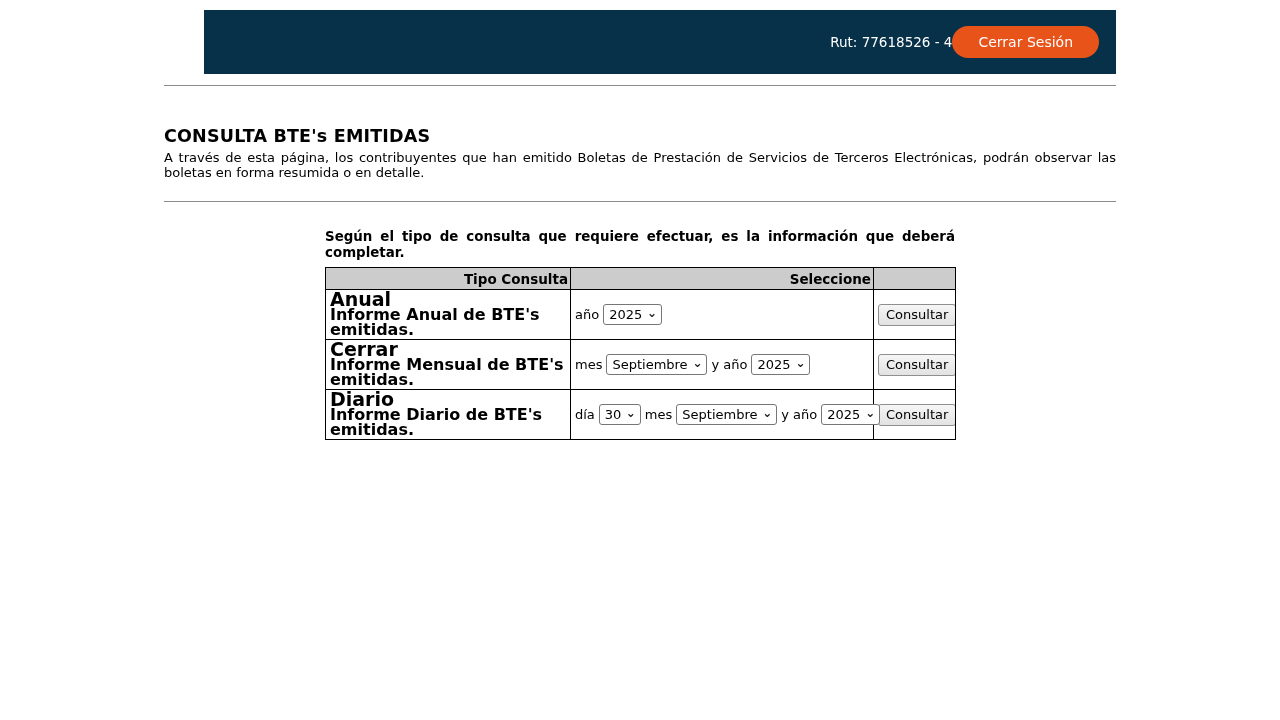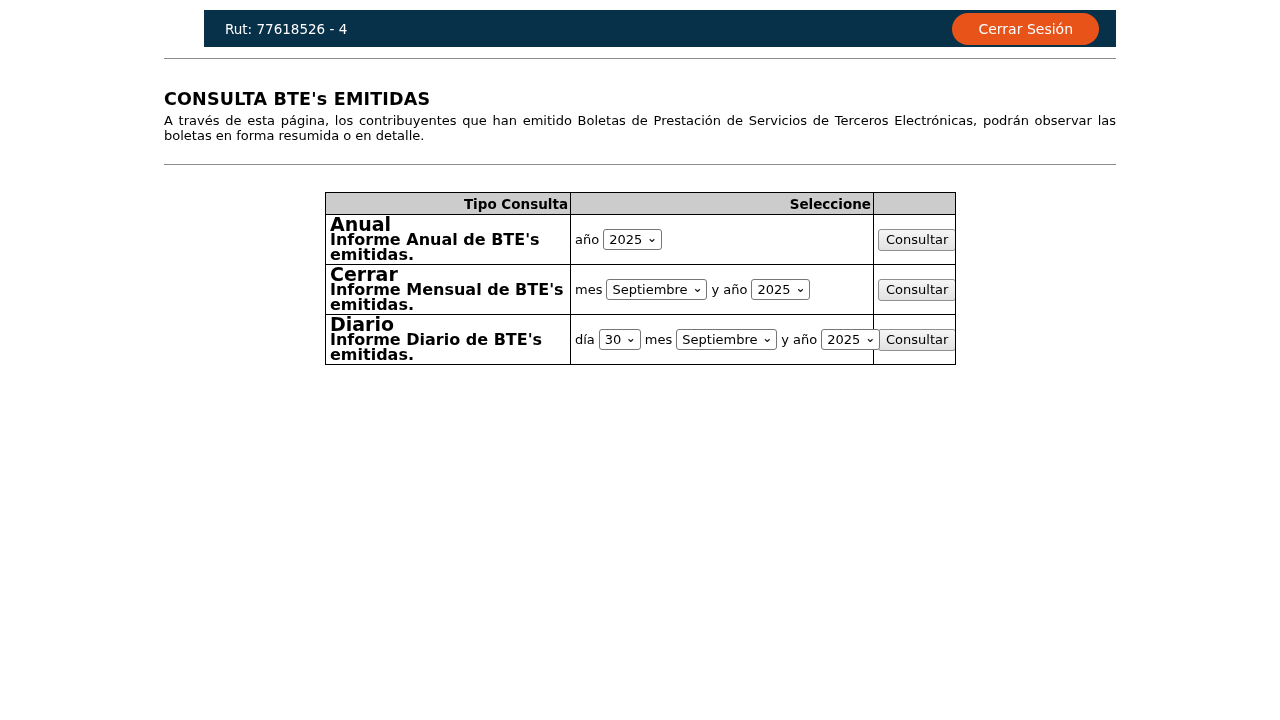--- a/index.html
+++ b/index.html
@@ -14,21 +14,21 @@
   body{
     font-family:"DejaVu Sans","Liberation Sans",sans-serif;
     color:#000;
     width:1280px;height:720px;overflow:hidden;
   }
   .container{width:952px;margin:0 auto;padding-top:10px;}
 
   
   .topbar{
     background:var(--topbar-bg,#073049);
-    height:37px;display:flex;align-items:center;justify-content:space-between;
+    height:64px;display:flex;align-items:center;justify-content:flex-end;
     padding:0 17px 0 21px;
     margin-left:40px;
   }
   .rut{color:#ffffff;font-size:13.5px;}
   .logout-btn{
     background:var(--logout-bg,#e8531a);color:#ffffff;border:none;
     font-family:inherit;font-size:14px;
     padding:8px 26px;border-radius:16px;cursor:pointer;
   }
 
@@ -44,21 +44,21 @@
   .broken-img-icon{display:inline-block;vertical-align:baseline;margin-right:1px;}
   .nav{display:flex;align-items:center;gap:41px;padding-right:1px;}
   .nav a{
     color:var(--nav-link,#1e6fa9);text-decoration:none;font-size:22.5px;cursor:pointer;
   }
 
   .divider{border:none;border-top:1px solid #8c8c8c;height:0;margin-top:11px;}
   .divider2{border:none;border-top:1px solid #8c8c8c;height:0;margin-top:21px;}
 
   
-  .page-title{font-size:17.5px;font-weight:bold;margin-top:30px;letter-spacing:0.2px;}
+  .page-title{font-size:17.5px;font-weight:bold;margin-top:40px;letter-spacing:0.2px;}
   .page-desc{font-size:13px;line-height:15px;text-align:justify;margin-top:4px;}
 
   
   .consulta{width:630px;margin-left:161px;margin-top:27px;}
   .instruction{font-size:13.4px;font-weight:bold;line-height:15.5px;text-align:justify;}
 
   table.consulta-table{
     border-collapse:collapse;margin-top:7px;width:630px;table-layout:fixed;
   }
   .consulta-table th,.consulta-table td{border:1px solid #000;}
@@ -107,20 +107,21 @@
 
 
   <hr class="divider">
 
   <h1 class="page-title">CONSULTA BTE's EMITIDAS</h1>
   <p class="page-desc">A través de esta página, los contribuyentes que han emitido Boletas de Prestación de Servicios de Terceros Electrónicas, podrán observar las boletas en forma resumida o en detalle.</p>
 
   <hr class="divider2">
 
   <div class="consulta">
+    <p class="instruction">Según el tipo de consulta que requiere efectuar, es la información que deberá completar.</p>
 
     <table class="consulta-table">
       <thead>
         <tr>
           <th class="col-tipo">Tipo Consulta</th>
           <th class="col-sel">Seleccione</th>
           <th class="col-btn"></th>
         </tr>
       </thead>
       <tbody>

